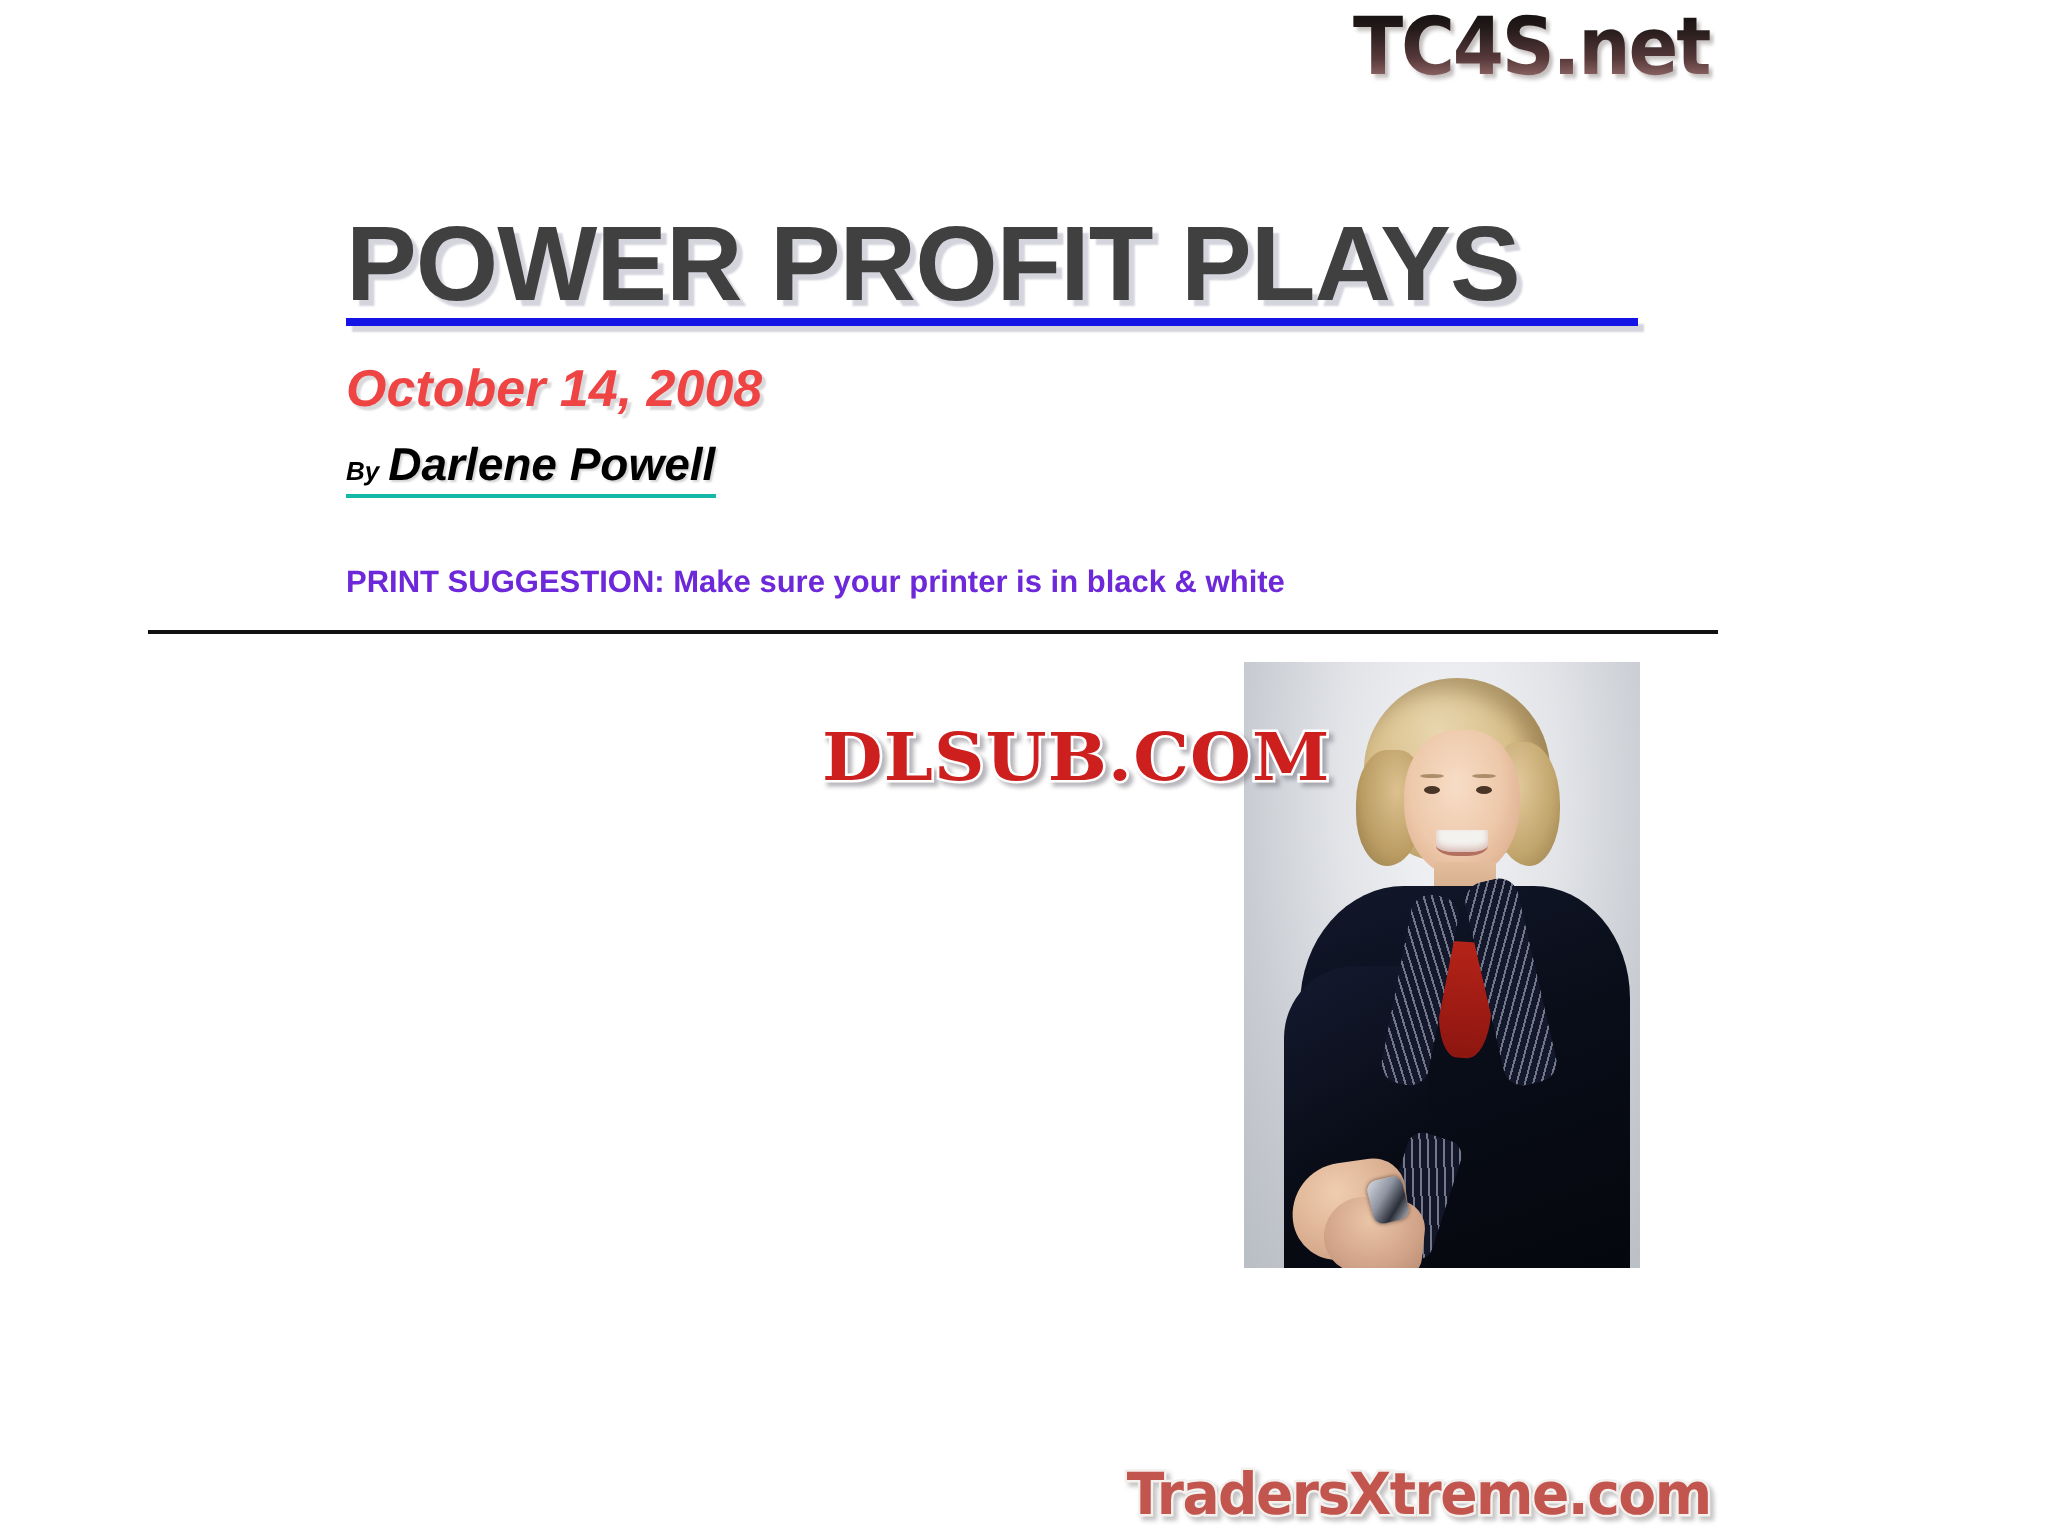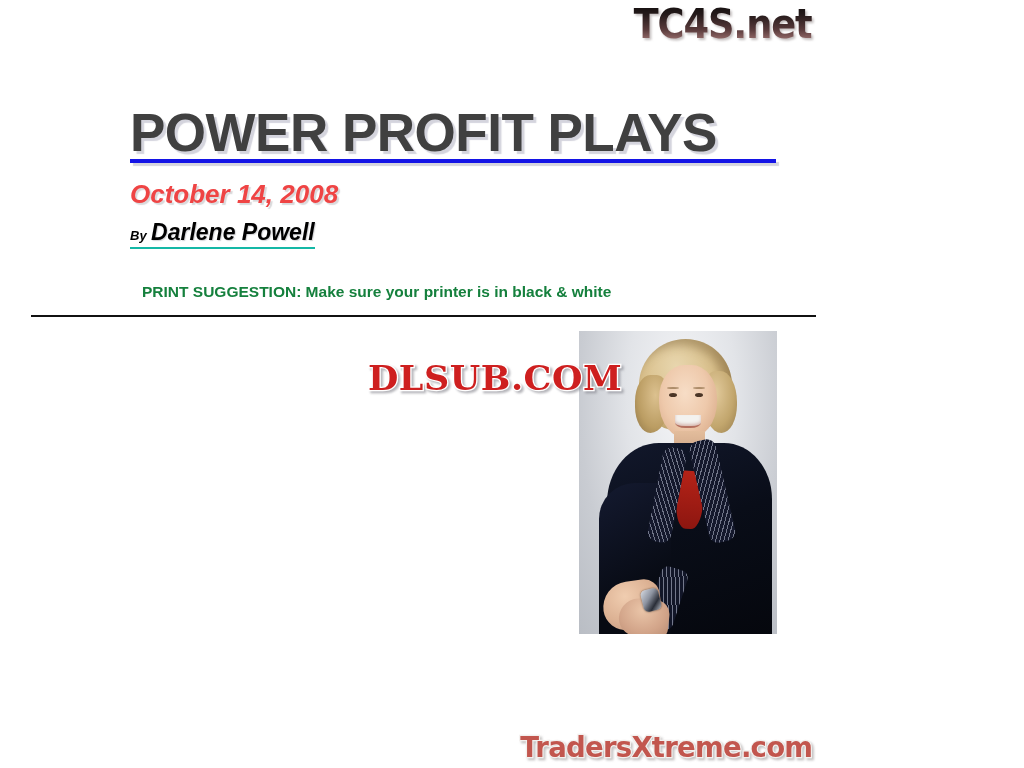--- a/index.html
+++ b/index.html
@@ -10,20 +10,21 @@
   }
   body {
     font-family: "Liberation Sans", sans-serif;
   }
   #slide {
     position: relative;
     width: 816px;
     height: 768px;
     background: #ffffff;
     overflow: hidden;
+    margin-left: 43px;
   }
 
   
   .brand-top {
     position: absolute;
     right: 4px;
     top: 2px;
     font-family: "DejaVu Sans", sans-serif;
     font-weight: bold;
     font-size: 40px;
@@ -103,26 +104,26 @@
   .copyright {
     font-family: "Liberation Sans", sans-serif;
     font-weight: bold;
     font-size: 11px;
     letter-spacing: .2px;
     color: #000;
     margin-top: 5px;
   }
   .print-note {
     position: absolute;
-    left: 142px;
+    left: 130px;
     top: 283px;
     font-family: "Liberation Sans", sans-serif;
     font-weight: bold;
     font-size: 15.5px;
-    color: #15803d;
+    color: #6d28d9;
     white-space: nowrap;
   }
 
   
   .h-rule {
     position: absolute;
     left: 31px;
     top: 315px;
     width: 924px;
     height: 2px;

